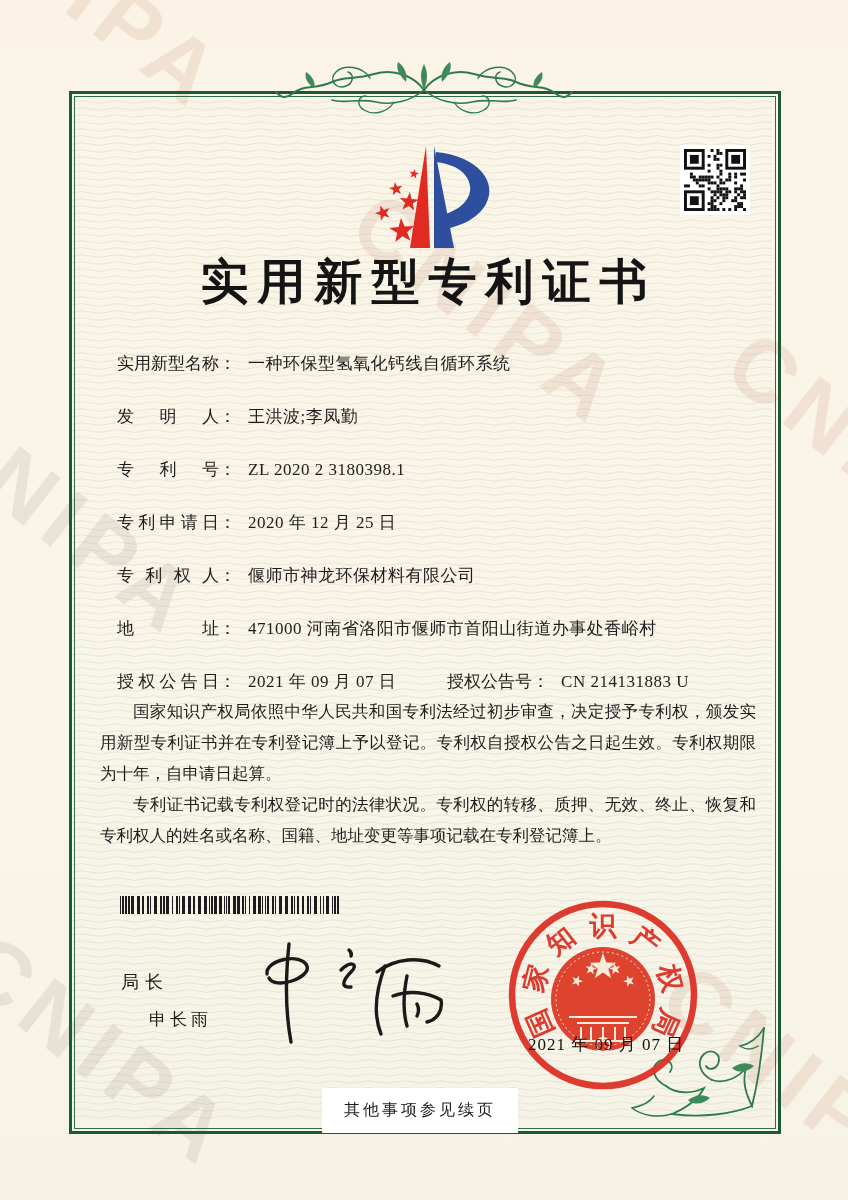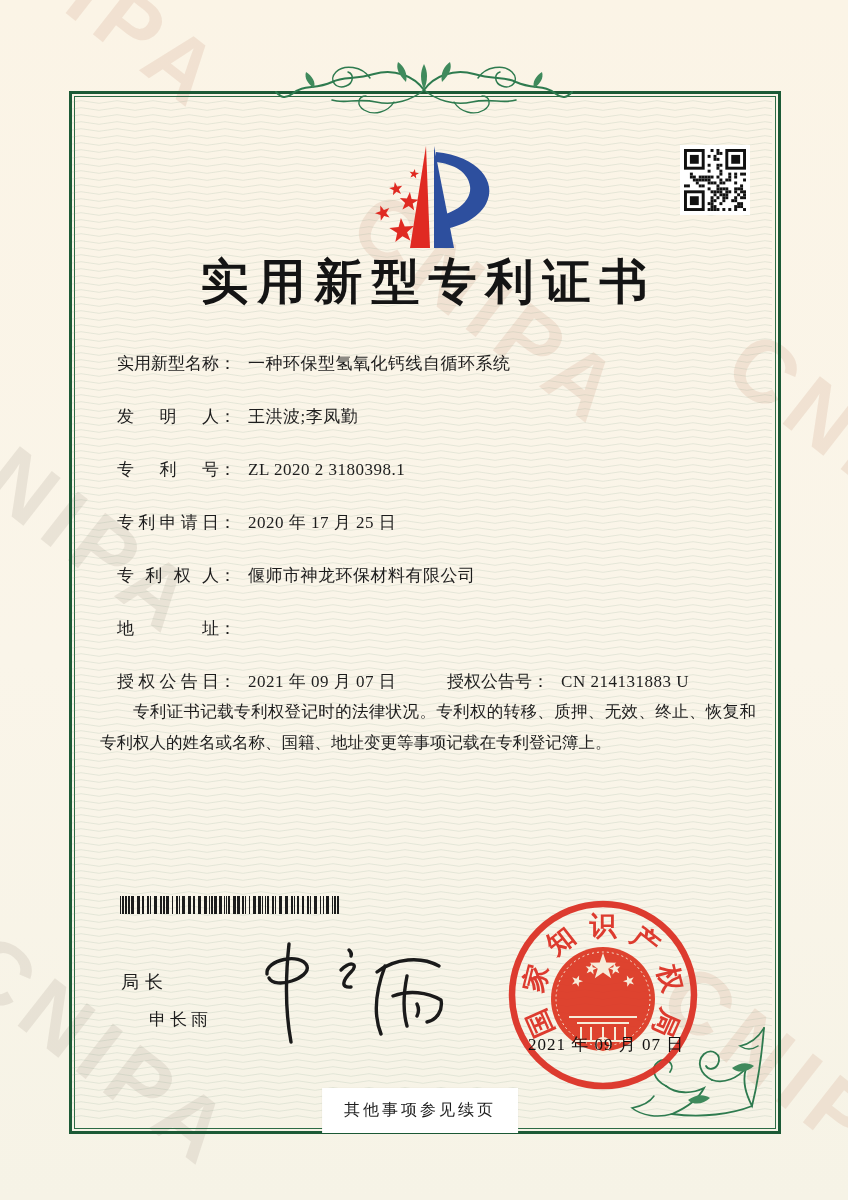--- a/index.html
+++ b/index.html
@@ -415,44 +415,46 @@
       <span class="f-val">王洪波;李凤勤</span>
     </div>
     <div class="frow">
       <span class="f-label">专利号</span>
         <span class="f-colon">：</span>
       <span class="f-val">ZL 2020 2 3180398.1</span>
     </div>
     <div class="frow">
       <span class="f-label">专利申请日</span>
         <span class="f-colon">：</span>
-      <span class="f-val">2020 年 17 月 25 日</span>
+      <span class="f-val">2020 年 12 月 25 日</span>
     </div>
     <div class="frow">
       <span class="f-label">专利权人</span>
         <span class="f-colon">：</span>
       <span class="f-val">偃师市神龙环保材料有限公司</span>
     </div>
     <div class="frow">
       <span class="f-label">地址</span>
         <span class="f-colon">：</span>
+      <span class="f-val">471000 河南省洛阳市偃师市首阳山街道办事处香峪村</span>
     </div>
     <div class="frow">
       <span class="f-label">授权公告日</span>
         <span class="f-colon">：</span>
       <span class="f-val">2021 年 09 月 07 日</span>
       <span class="pair2">
         <span class="f-label">授权公告号</span>
           <span class="f-colon">：</span>
         <span class="f-val">CN 214131883 U</span>
       </span>
     </div>
   </div>
 
   <div class="paras">
+    <p>国家知识产权局依照中华人民共和国专利法经过初步审查，决定授予专利权，颁发实用新型专利证书并在专利登记簿上予以登记。专利权自授权公告之日起生效。专利权期限为十年，自申请日起算。</p>
     <p>专利证书记载专利权登记时的法律状况。专利权的转移、质押、无效、终止、恢复和专利权人的姓名或名称、国籍、地址变更等事项记载在专利登记簿上。</p>
   </div>
 
   <svg class="barcode" id="barcode" width="224" height="18">
       <rect x="0" y="0" width="1" height="18" fill="#1c1c1c"></rect>
       <rect x="2" y="0" width="2" height="18" fill="#1c1c1c"></rect>
       <rect x="5" y="0" width="2" height="18" fill="#1c1c1c"></rect>
       <rect x="8" y="0" width="2" height="18" fill="#1c1c1c"></rect>
       <rect x="11" y="0" width="3" height="18" fill="#1c1c1c"></rect>
       <rect x="17" y="0" width="3" height="18" fill="#1c1c1c"></rect>

